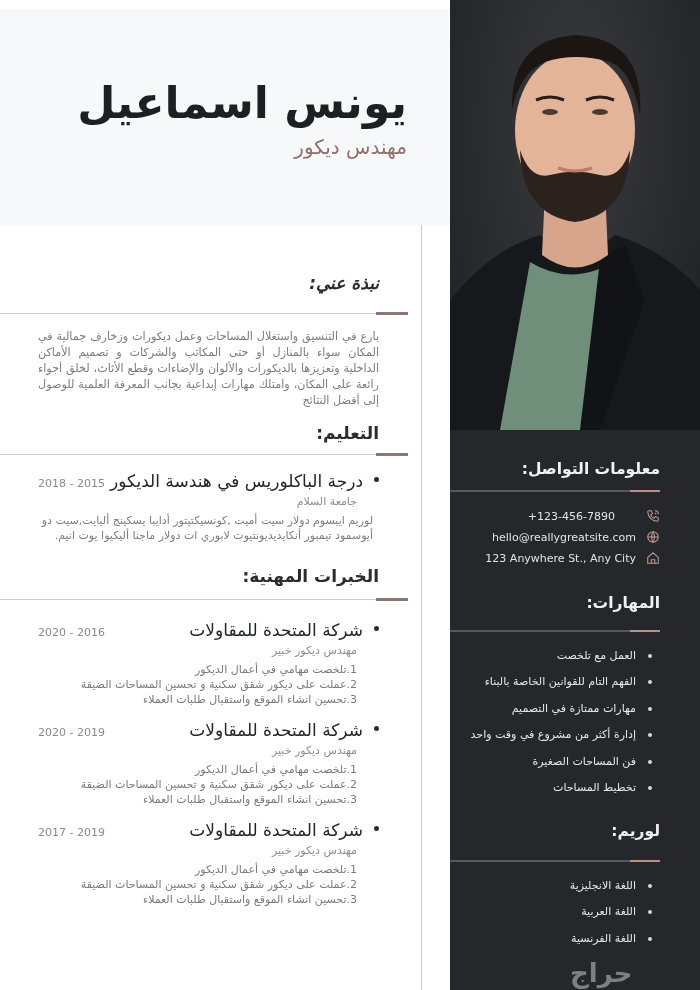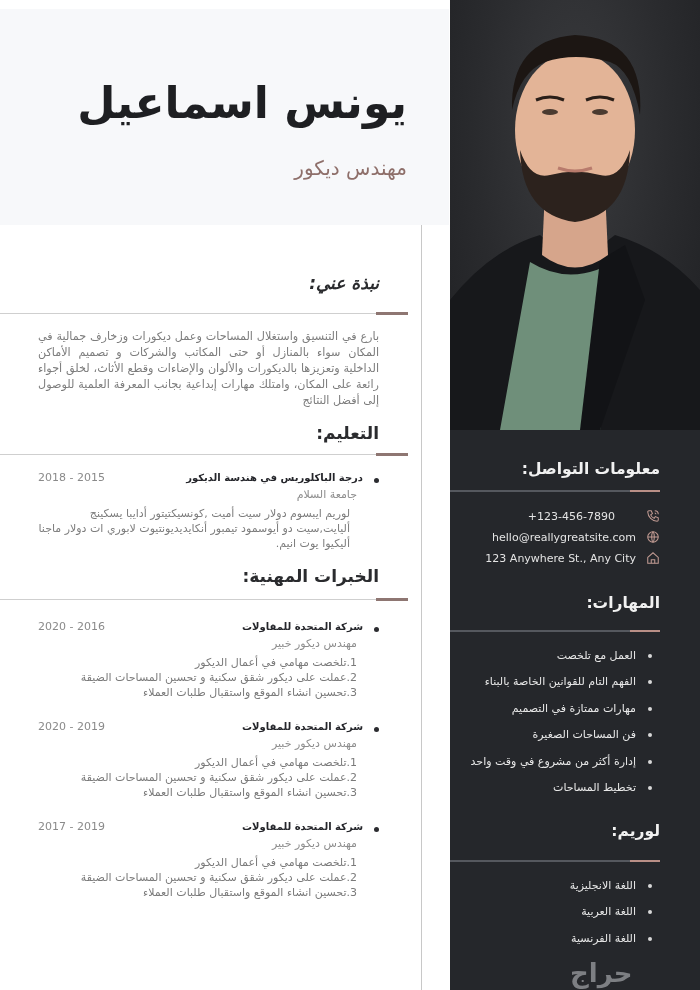--- a/index.html
+++ b/index.html
@@ -3,35 +3,35 @@
 <meta charset="utf-8">
 <style>
   * { box-sizing: border-box; margin: 0; padding: 0; }
   html, body { width: 700px; height: 990px; overflow: hidden; background: #ffffff; }
   body { font-family: "DejaVu Sans", "Liberation Sans", sans-serif; position: relative; }
 
   
   .main { position: absolute; left: 0; top: 9px; width: 422px; height: 990px; background: #ffffff; border-right: 1px solid #c8c8c8; }
   .header { position: absolute; left: 0; top: 0; width: 449px; height: 216px; background: #f7f8fa; }
   .name { position: absolute; right: 42px; top: 68px; font-size: 44px; font-weight: bold; color: #1e1f22; direction: rtl; letter-spacing: 1px; }
-  .title { position: absolute; right: 42px; top: 126px; font-size: 20px; color: #8e6f6a; direction: rtl; margin-top: 21px; }
+  .title { position: absolute; right: 42px; top: 126px; font-size: 20px; color: #8e6f6a; direction: rtl; }
 
   .sec-head { position: absolute; right: 42px; font-size: 17px; font-weight: bold; color: #2a2b2e; direction: rtl; }
   .sec-line { position: absolute; left: 0; width: 408px; height: 1px; background: #cfcfcf; }
   .sec-accent { position: absolute; width: 32px; height: 3px; background: #8e7672; left: 376px; }
 
   .about { position: absolute; right: 42px; left: 38px; top: 320px; font-size: 11.2px; line-height: 16px; color: #7c7c7c; direction: rtl; text-align: justify; }
 
   .entry { position: absolute; left: 38px; right: 42px; direction: rtl; }
   .entry-row { display: flex; justify-content: space-between; align-items: baseline; }
-  .entry-title { font-size: 10px; font-weight: bold; color: #24252a; position: relative; padding-right: 16px; }
+  .entry-title { font-size: 17px; font-weight: normal; color: #24252a; position: relative; padding-right: 16px; }
   .entry-title::before { content: ""; position: absolute; right: 0; top: 6px; width: 5px; height: 5px; border-radius: 50%; background: #2b2c30; }
   .entry-date { font-size: 11px; color: #8a8a8a; direction: ltr; }
   .entry-sub { font-size: 11px; color: #8d8d8d; margin-top: 4px; margin-right: 22px; }
-  .entry-desc { font-size: 11px; color: #7d7d7d; line-height: 15px; margin-top: 5px; margin-right: 29px; }
+  .entry-desc { font-size: 11px; color: #7d7d7d; line-height: 15px; margin-top: 5px; margin-right: 6px; }
   .entry-list { font-size: 11px; color: #7a7a7a; line-height: 15px; margin-top: 5px; margin-right: 22px; list-style: none; }
 
   
   .side { position: absolute; left: 450px; top: 0; width: 250px; height: 990px; background: #25272b; }
   .photo { position: absolute; left: 0; top: 0; width: 250px; height: 430px; background: radial-gradient(ellipse at 50% 30%, #3a3b3e 0%, #2a2b2e 55%, #1f2023 100%); overflow: hidden; }
   .side-head { position: absolute; right: 40px; font-size: 15.5px; font-weight: bold; color: #f1f1f1; direction: rtl; }
   .side-line { position: absolute; left: 0; width: 210px; height: 2px; background: #55585e; }
   .side-accent { position: absolute; left: 180px; width: 30px; height: 2px; background: #b98f86; }
 
   .contact { position: absolute; right: 40px; display: flex; align-items: center; gap: 10px; direction: ltr; justify-content: flex-end; }
@@ -177,22 +177,22 @@
     </span>
   </div>
 
   <div class="side-head" style="top:594px;">المهارات:</div>
   <div class="side-line" style="top:630px;"></div>
   <div class="side-accent" style="top:630px;"></div>
   <ul class="blist" style="top:649px;">
     <li>العمل مع تلخصت</li>
     <li>الفهم التام للقوانين الخاصة بالبناء</li>
     <li>مهارات ممتازة في التصميم</li>
+    <li>إدارة أكثر من مشروع في وقت واحد</li>
     <li>فن المساحات الصغيرة</li>
-    <li>إدارة أكثر من مشروع في وقت واحد</li>
     <li>تخطيط المساحات</li>
   </ul>
 
   <div class="side-head" style="top:822px;">لوريم:</div>
   <div class="side-line" style="top:860px;"></div>
   <div class="side-accent" style="top:860px;"></div>
   <ul class="blist" style="top:879px;">
     <li>اللغة الانجليزية</li>
     <li>اللغة العربية</li>
     <li>اللغة الفرنسية</li>

